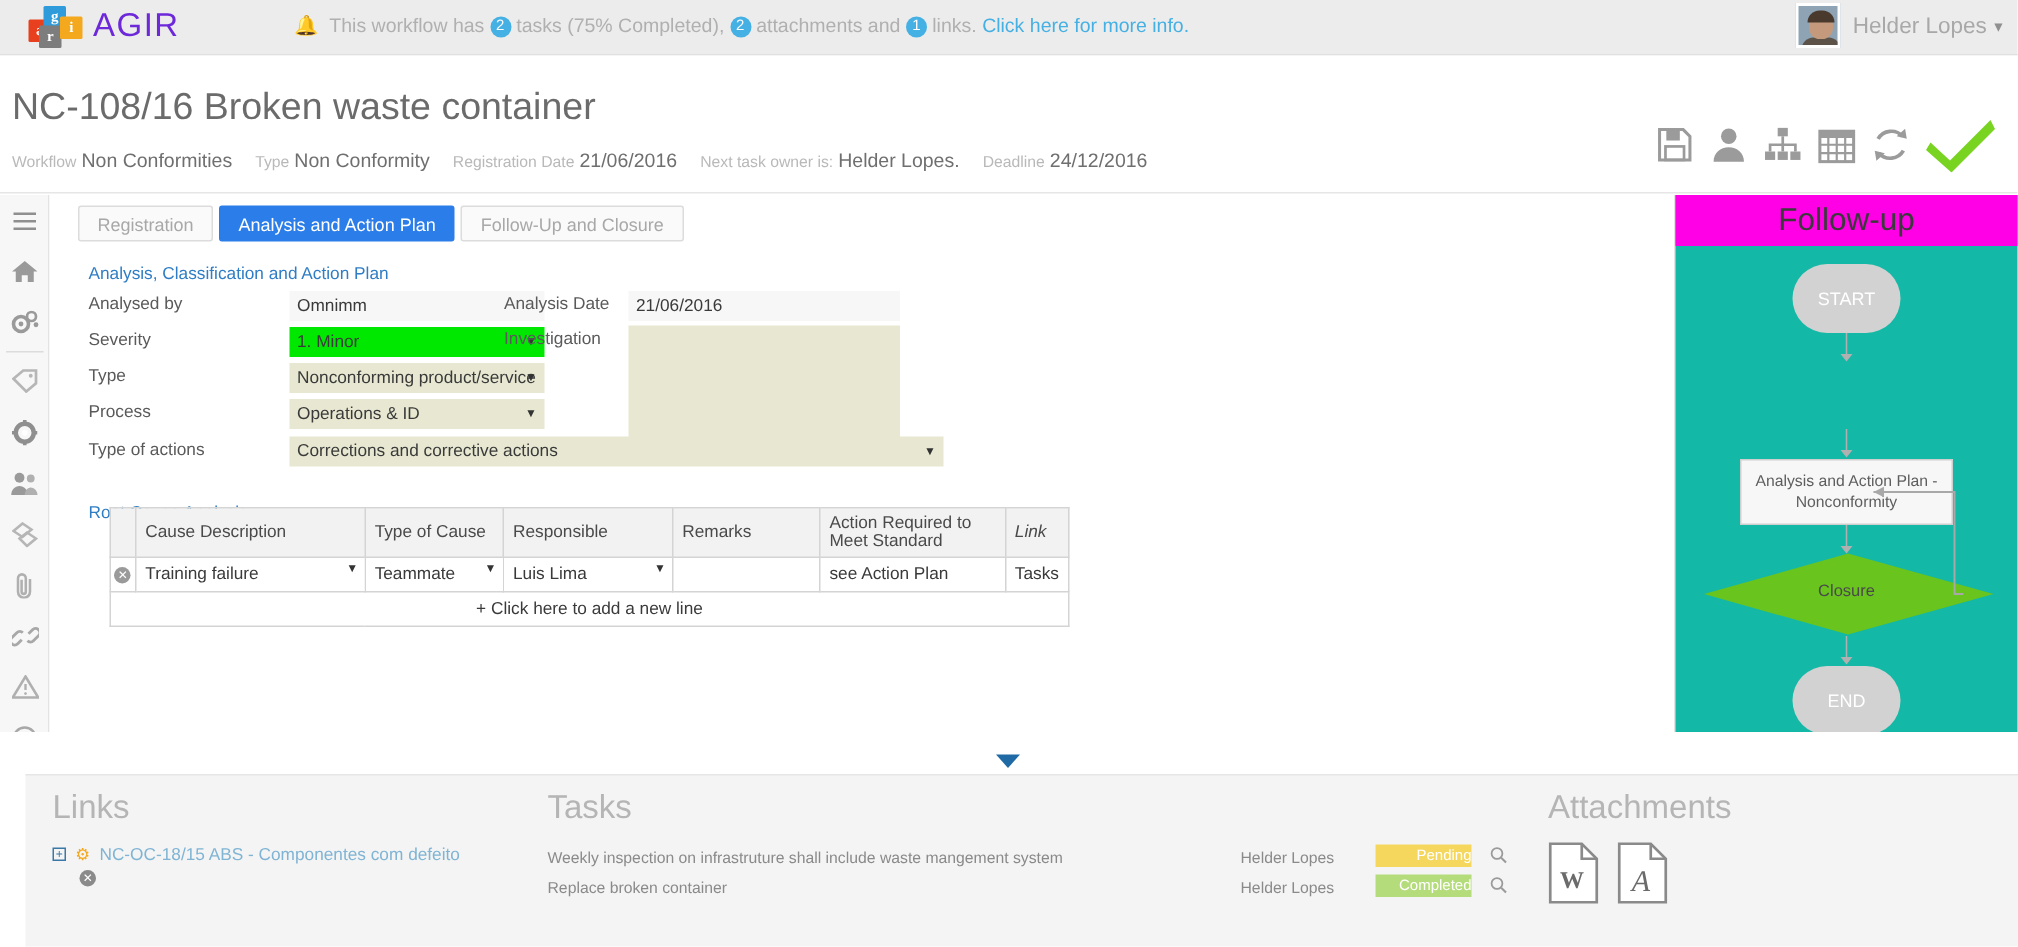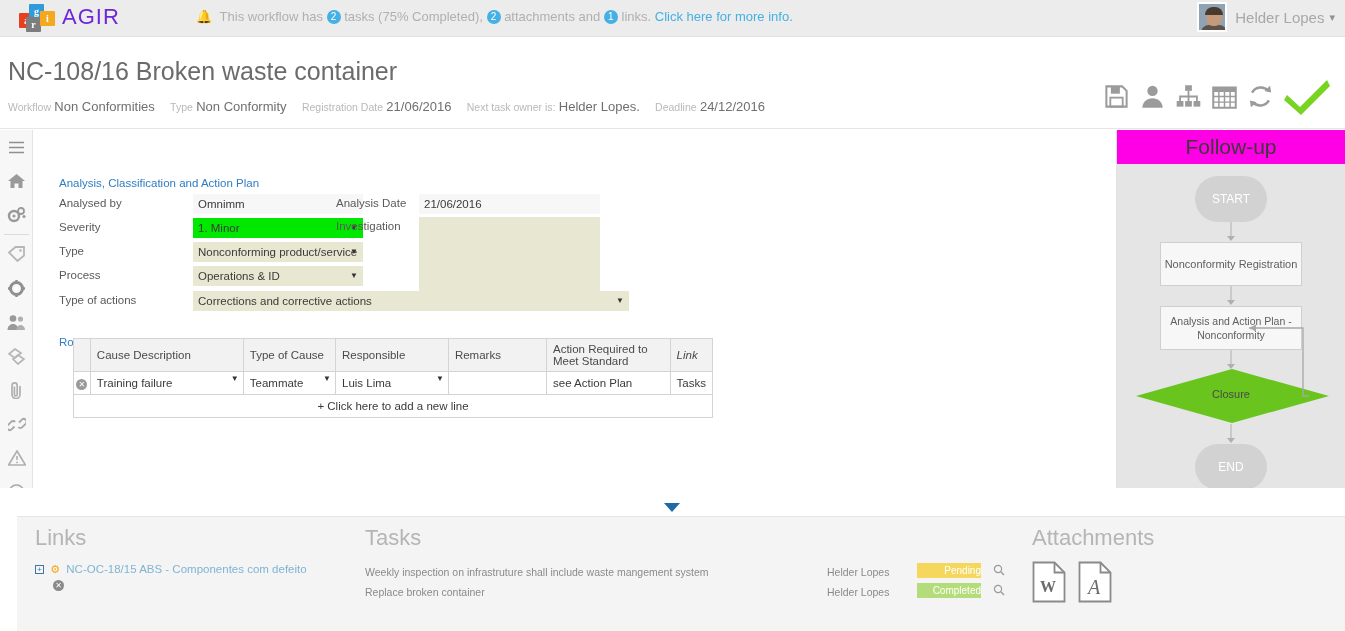--- a/index.html
+++ b/index.html
@@ -97,21 +97,21 @@
   .cellsel .cv { display: inline-block; }
   .cellsel .cc { position: absolute; right: 4px; top: 2px; font-size: 8px; color: #333; }
   .delx { display: inline-block; width: 11px; height: 11px; border-radius: 50%;
           background: #9a9a9a; color: #fff; font-size: 8px; line-height: 11px;
           text-align: center; }
   .addline { text-align: center; color: #2f7dc4; font-size: 11.5px; }
   .lnkcell { color: #2f7dc4; }
 
   
   .flow { position: absolute; left: 1116px; top: 130px; width: 229px; height: 358px;
-          background: #e5e5e5; border-left: 1px solid #e3e3e3; }
+          background: #14b8a6; border-left: 1px solid #e3e3e3; }
   .flowhead { height: 34px; background: #ff00e6; color: #3a3a3a; font-size: 21px;
               text-align: center; line-height: 34px; }
   .fnode { position: absolute; left: 50%; transform: translateX(-50%);
            display: flex; align-items: center; justify-content: center;
            text-align: center; font-size: 11px; color: #5e5e5e; }
   .term { width: 72px; height: 46px; border-radius: 23px; background: #d2d2d2;
           color: #fff; font-size: 12px; }
   .box { width: 142px; height: 44px; background: #f7f7f7; border: 1px solid #cfcfcf; }
   .arrow { position: absolute; left: 50%; transform: translateX(-50%);
            width: 1px; background: #b0b0b0; }
@@ -302,20 +302,25 @@
     <svg width="17" height="17" viewBox="0 0 17 17">
       <circle cx="8.5" cy="8.5" r="7.5" fill="none" stroke="#a8a8a8" stroke-width="1.6"></circle>
       <path stroke="#a8a8a8" stroke-width="1.5" d="M8.5 4v5l3.5 2"></path>
       </svg>
   </div>
   <div class="sb-badge">15</div>
 </div>
 
 <div class="content">
 
+  <div class="tabs">
+    <div class="tab">Registration</div>
+    <div class="tab active">Analysis and Action Plan</div>
+    <div class="tab">Follow-Up and Closure</div>
+  </div>
 
   <div class="sect-title" style="left:26px; top:47px;">Analysis, Classification and Action Plan</div>
 
   <div class="frm">
     <div class="frow">
       <div class="flbl">Analysed by</div>
       <div class="fval plain" style="width:170px;">Omnimm</div>
     </div>
     <div class="frow">
       <div class="flbl">Severity</div>
@@ -397,21 +402,20 @@
   </div>
 </div>
 
 <div class="flow">
   <div class="flowhead">Follow-up</div>
 
   <div class="fnode term" style="top:46px;">START</div>
   <div class="arrow" style="top:92px; height:16px;"></div>
   <div class="arrowhead" style="top:106px;"></div>
 
-  <div class="fnode box" style="top:112px;">Nonconformity Registration</div>
   <div class="arrow" style="top:156px; height:16px;"></div>
   <div class="arrowhead" style="top:170px;"></div>
 
   <div class="fnode box" style="top:176px; font-size:10.5px; line-height:1.35;">Analysis and Action Plan - Nonconformity</div>
   <div class="arrow" style="top:220px; height:16px;"></div>
   <div class="arrowhead" style="top:234px;"></div>
 
   <svg style="position:absolute; left:18px; top:238px;" width="195" height="56">
     <polygon points="97,1 194,28 97,55 1,28" fill="#69c41e"></polygon>
   </svg>

